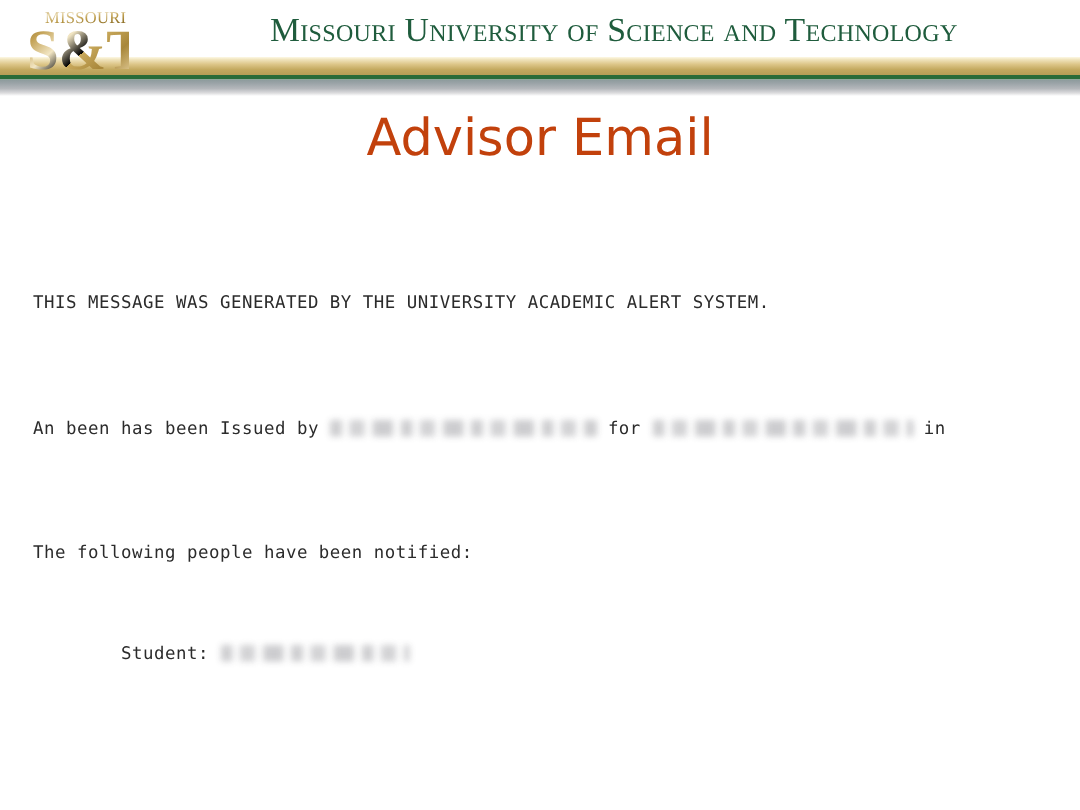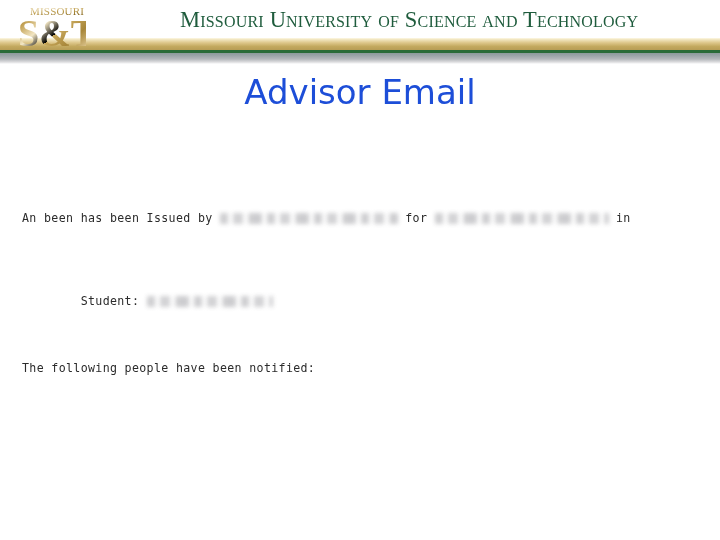--- a/index.html
+++ b/index.html
@@ -77,21 +77,21 @@
   
   .slide-title {
     position: absolute;
     left: 0;
     top: 72px;
     width: 720px;
     text-align: center;
     font-family: "DejaVu Sans", sans-serif;
     font-size: 34px;
     font-weight: normal;
-    color: #1d4ed8;
+    color: #c2410c;
     letter-spacing: 0px;
   }
 
   
   .email-body {
     position: absolute;
     left: 22px;
     top: 143px;
     width: 680px;
     font-family: "DejaVu Sans Mono", "Liberation Mono", monospace;
@@ -161,27 +161,28 @@
 
   <div class="stripe-gold"></div>
   <div class="stripe-green"></div>
   <div class="stripe-gray"></div>
 </div>
 
 <div class="slide-title">Advisor Email</div>
 
 <div class="email-body">
 
+  <div class="para">THIS MESSAGE WAS GENERATED BY THE UNIVERSITY ACADEMIC ALERT SYSTEM.</div>
 
   <div class="para tight"><span>An been has been Issued by </span><span class="redact" style="width:178px"></span><span> for </span><span class="redact" style="width:174px"></span><span> in</span></div>
 
 
+  <div class="para tight">The following people have been notified:</div>
+
   <div class="para tight"><span>        Student: </span><span class="redact" style="width:126px"></span></div>
-
-  <div class="para tight">The following people have been notified:</div>
 
   
 
   
 
   
 
   
 
   

